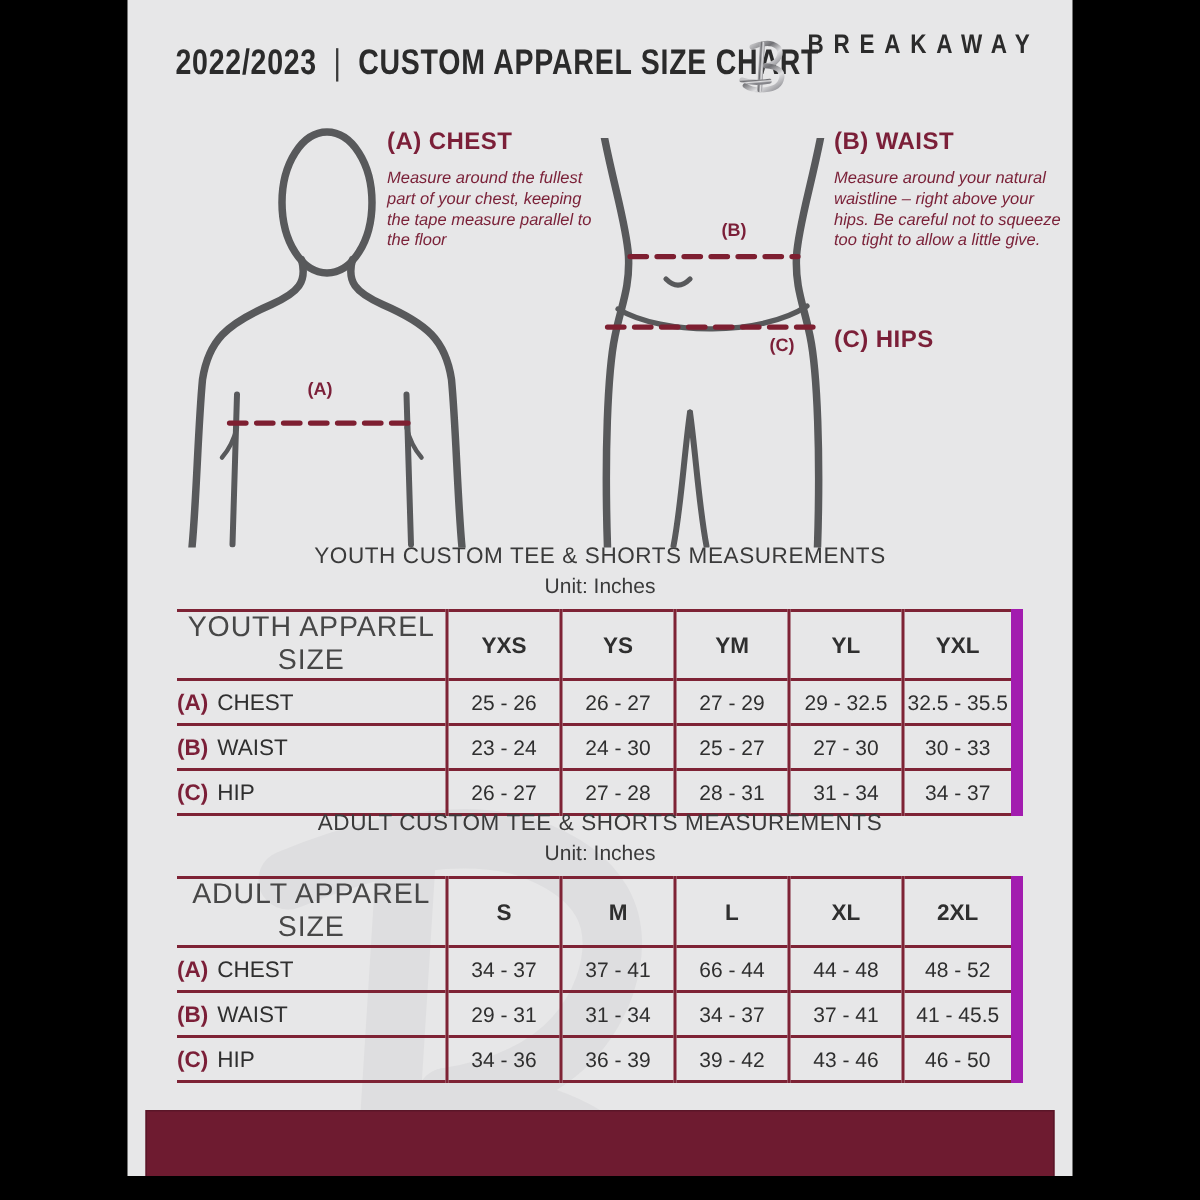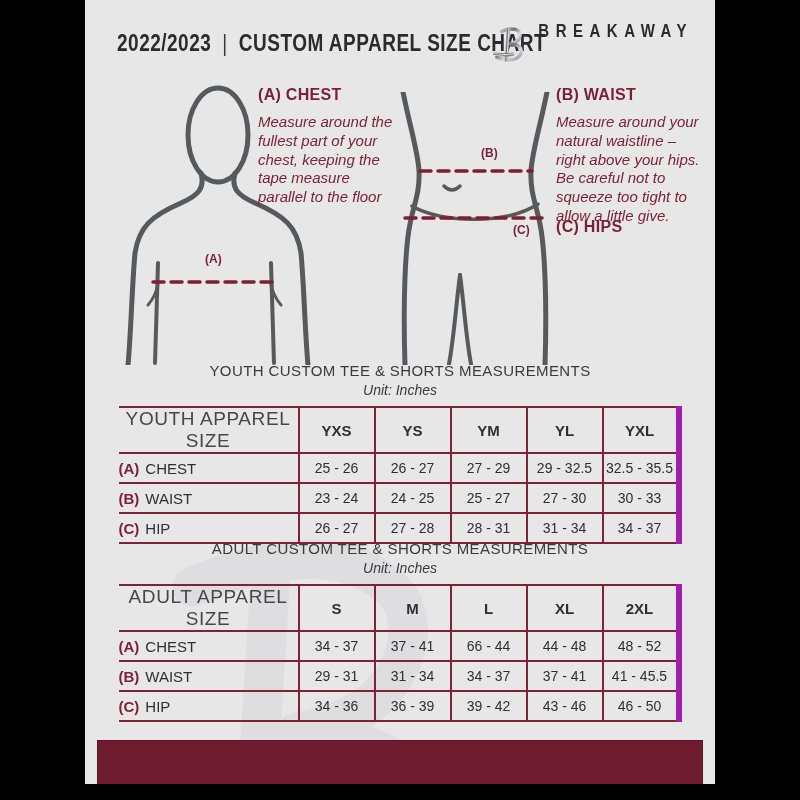--- a/index.html
+++ b/index.html
@@ -22,38 +22,38 @@
   .hdr-right{position:absolute;right:22px;top:2px;display:flex;gap:10px;}
   .brand{
     font-weight:700;font-size:15px;letter-spacing:6.5px;color:#2b2b2b;
     transform:scaleY(1.2);white-space:nowrap;
   }
   
   .fig{position:absolute;z-index:1;}
   .guide-block{position:absolute;z-index:2;}
   .guide-h{font-weight:700;font-size:16px;color:#7b1f38;letter-spacing:.3px;margin:0 0 9px 0;}
   .guide-p{
-    font-style:italic;font-size:15px;line-height:1.25;color:#7b2239;margin:0;
+    font-style:italic;font-size:11px;line-height:1.25;color:#7b2239;margin:0;
     white-space:pre-line;
   }
   .marker{position:absolute;font-weight:700;font-size:12px;color:#7b1f38;z-index:2;}
   
   .sec{position:absolute;left:0;width:100%;z-index:2;}
   .sec-title{text-align:center;font-size:15px;font-weight:400;color:#3a3a3a;letter-spacing:.4px;margin:0;}
-  .sec-unit{text-align:center;font-size:14px;font-style:italic;color:#3a3a3a;margin:3px 0 0 0;}
+  .sec-unit{text-align:center;font-size:14px;color:#3a3a3a;margin:3px 0 0 0;}
   table.size{border-collapse:collapse;margin:8px auto 0 auto;width:560px;table-layout:fixed;}
   table.size col.c-label{width:180px;}
   table.size col.c-size{width:76px;}
   table.size tr{border-top:2px solid #7e2335;}
   table.size tr.last{border-bottom:2px solid #7e2335;}
   table.size thead tr{height:37px;}
   table.size tbody tr{height:30px;}
   table.size th,table.size td{padding:0;}
   table.size th+th,table.size td+td{border-left:2px solid #7e2335;}
-  table.size th:last-child,table.size td:last-child{border-right:6px solid #a21caf;}
+  table.size th:last-child,table.size td:last-child{border-right:8px solid #a21caf;}
   th.lab{text-align:center;padding-left:15px;font-weight:400;font-size:19px;color:#474747;letter-spacing:.6px;}
   th.sz{font-weight:700;font-size:15px;color:#2f2f2f;}
   td.rowlab{text-align:left;padding-left:15px;font-size:15px;color:#2f2f2f;}
   td.rowlab .mk{font-weight:700;color:#7b1f38;margin-right:6px;}
   td.val{text-align:center;font-size:14px;color:#2f2f2f;}
   
   .footer{
     position:absolute;left:12px;right:12px;top:740px;height:50px;
     background:#6e1b30;border:1px solid #5a1628;box-sizing:border-box;z-index:2;
   }
@@ -170,21 +170,21 @@
           <td class="rowlab"><span class="mk">(A)</span><span>CHEST</span></td>
           <td class="val">25 - 26</td>
           <td class="val">26 - 27</td>
           <td class="val">27 - 29</td>
           <td class="val">29 - 32.5</td>
           <td class="val">32.5 - 35.5</td>
         </tr>
         <tr>
           <td class="rowlab"><span class="mk">(B)</span><span>WAIST</span></td>
           <td class="val">23 - 24</td>
-          <td class="val">24 - 25</td>
+          <td class="val">24 - 30</td>
           <td class="val">25 - 27</td>
           <td class="val">27 - 30</td>
           <td class="val">30 - 33</td>
         </tr>
         <tr class="last">
           <td class="rowlab"><span class="mk">(C)</span><span>HIP</span></td>
           <td class="val">26 - 27</td>
           <td class="val">27 - 28</td>
           <td class="val">28 - 31</td>
           <td class="val">31 - 34</td>

